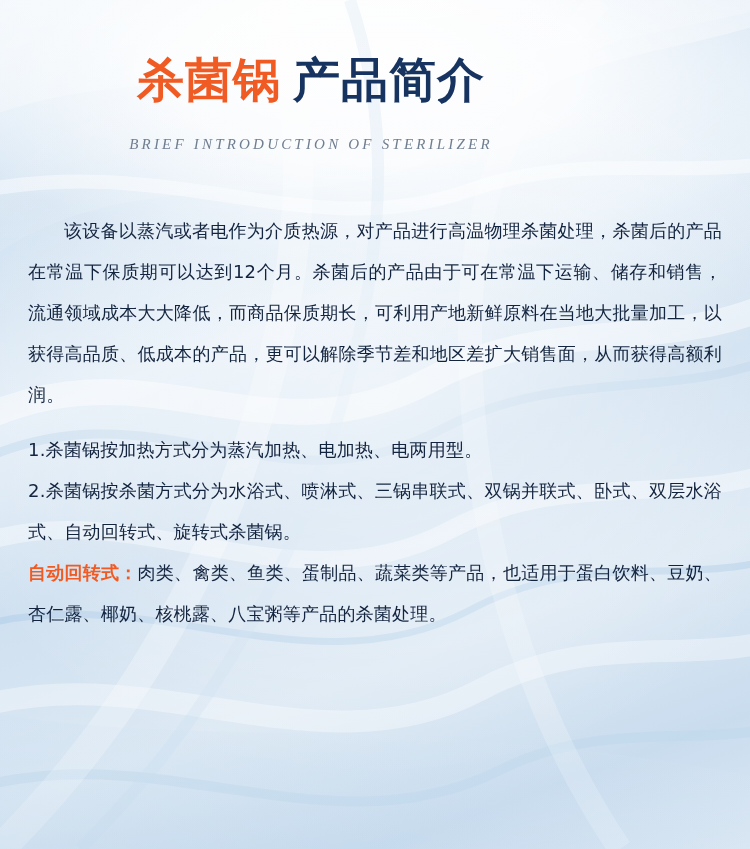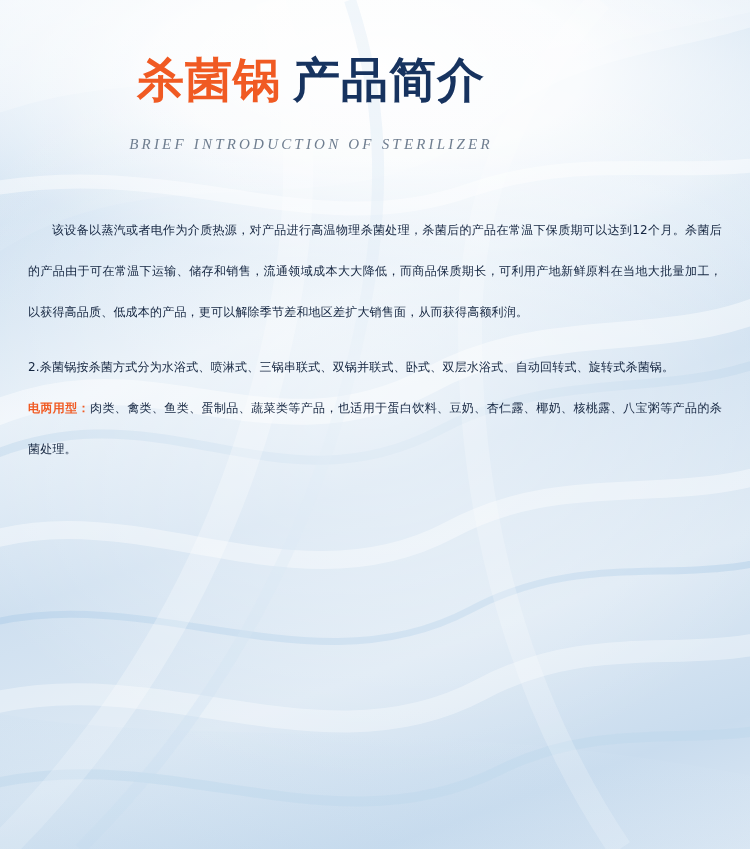--- a/index.html
+++ b/index.html
@@ -68,21 +68,21 @@
     font-family: "Liberation Serif", "DejaVu Serif", serif;
     font-style: italic;
     white-space: nowrap;
   }
   .content {
     position: absolute;
     top: 210px;
     left: 28px;
     width: 694px;
     color: #13243f;
-    font-size: 12px;
+    font-size: 18px;
     line-height: 41px;
     letter-spacing: 0.2px;
   }
   .para {
     margin: 0 0 0 0;
     text-align: justify;
     text-justify: inter-ideograph;
   }
   .para.indent {
     text-indent: 2em;
@@ -140,17 +140,18 @@
   <div class="header">
     <div class="title-line">
       <span class="title-accent">杀菌锅</span><span class="title-main">产品简介</span>
     </div>
     <div class="subtitle">BRIEF INTRODUCTION OF STERILIZER</div>
   </div>
 
   <div class="content">
     <p class="para indent">该设备以蒸汽或者电作为介质热源，对产品进行高温物理杀菌处理，杀菌后的产品在常温下保质期可以达到12个月。杀菌后的产品由于可在常温下运输、储存和销售，流通领域成本大大降低，而商品保质期长，可利用产地新鲜原料在当地大批量加工，以获得高品质、低成本的产品，更可以解除季节差和地区差扩大销售面，从而获得高额利润。</p>
     <div class="gap"></div>
+    <p class="para">1.杀菌锅按加热方式分为蒸汽加热、电加热、电两用型。</p>
     <p class="para">2.杀菌锅按杀菌方式分为水浴式、喷淋式、三锅串联式、双锅并联式、卧式、双层水浴式、自动回转式、旋转式杀菌锅。</p>
-    <p class="para"><span class="highlight">电两用型：</span><span>肉类、禽类、鱼类、蛋制品、蔬菜类等产品，也适用于蛋白饮料、豆奶、杏仁露、椰奶、核桃露、八宝粥等产品的杀菌处理。</span></p>
+    <p class="para"><span class="highlight">自动回转式：</span><span>肉类、禽类、鱼类、蛋制品、蔬菜类等产品，也适用于蛋白饮料、豆奶、杏仁露、椰奶、核桃露、八宝粥等产品的杀菌处理。</span></p>
   </div>
 
 </div>
 
 </body></html>

